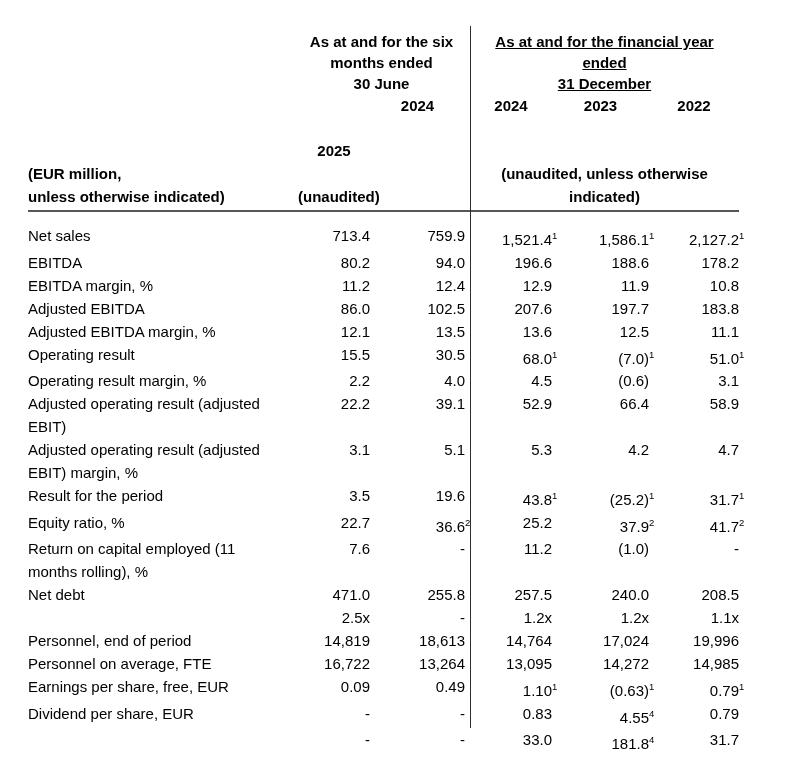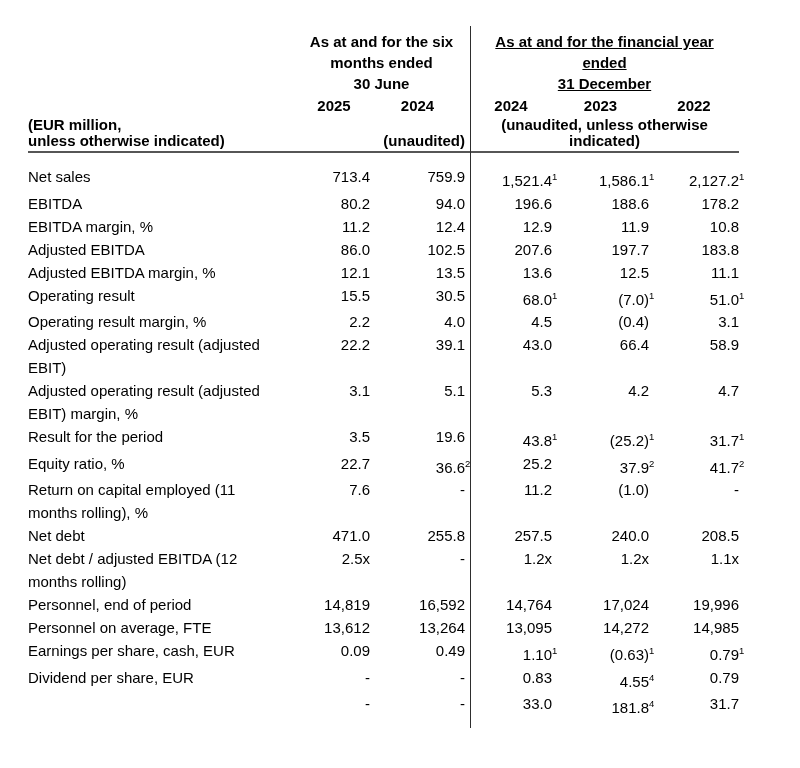--- a/index.html
+++ b/index.html
@@ -39,31 +39,31 @@
     padding-top: 1px;
   }
   .g1 { grid-column: 2 / 4; text-align: center; }
   .g2 { grid-column: 5 / 8; text-decoration: underline; }
   .yr {
     grid-row: 2;
     font-weight: bold;
     text-align: center;
     line-height: 23px;
   }
-  .yr1 { grid-column: 2; } .yr2 { grid-column: 3; }
+  .yr1 { grid-column: 2; margin-top: 45px; } .yr2 { grid-column: 3; }
   .yr3 { grid-column: 5; } .yr4 { grid-column: 6; } .yr5 { grid-column: 7; }
   .note {
     grid-row: 3;
     font-weight: bold;
     white-space: pre-line;
-    line-height: 16px;
+    line-height: 23px;
     align-self: end;
   }
   .noteLabel { grid-column: 1; text-align: left; }
-  .noteG1 { grid-column: 2 / 4; text-align: right; }
+  .noteG1 { grid-column: 2 / 4; text-align: left; }
   .noteG2 { grid-column: 5 / 8; text-align: center; }
   .rule {
     border-top: 2px solid #565656;
     margin-top: 2px;
     width: 100%;
   }
   .tbody { padding-top: 12px; }
   .trow { line-height: 23px; }
   .cell.label {
     grid-column: 1;
@@ -162,29 +162,29 @@
         <div class="cell num c2"><span>30.5</span></div>
         <div class="cell num c3"><span>68.0</span><span class="sup">1</span></div>
         <div class="cell num c4"><span>(7.0)</span><span class="sup">1</span></div>
         <div class="cell num c5"><span>51.0</span><span class="sup">1</span></div>
       </div>
       <div class="trow">
         <div class="cell label">Operating result margin, %</div>
         <div class="cell num c1"><span>2.2</span></div>
         <div class="cell num c2"><span>4.0</span></div>
         <div class="cell num c3"><span>4.5</span></div>
-        <div class="cell num c4"><span>(0.4)</span></div>
+        <div class="cell num c4"><span>(0.6)</span></div>
         <div class="cell num c5"><span>3.1</span></div>
       </div>
       <div class="trow">
         <div class="cell label">Adjusted operating result (adjusted
 EBIT)</div>
         <div class="cell num c1"><span>22.2</span></div>
         <div class="cell num c2"><span>39.1</span></div>
-        <div class="cell num c3"><span>43.0</span></div>
+        <div class="cell num c3"><span>52.9</span></div>
         <div class="cell num c4"><span>66.4</span></div>
         <div class="cell num c5"><span>58.9</span></div>
       </div>
       <div class="trow">
         <div class="cell label">Adjusted operating result (adjusted
 EBIT) margin, %</div>
         <div class="cell num c1"><span>3.1</span></div>
         <div class="cell num c2"><span>5.1</span></div>
         <div class="cell num c3"><span>5.3</span></div>
         <div class="cell num c4"><span>4.2</span></div>
@@ -217,46 +217,44 @@
       </div>
       <div class="trow">
         <div class="cell label">Net debt</div>
         <div class="cell num c1"><span>471.0</span></div>
         <div class="cell num c2"><span>255.8</span></div>
         <div class="cell num c3"><span>257.5</span></div>
         <div class="cell num c4"><span>240.0</span></div>
         <div class="cell num c5"><span>208.5</span></div>
       </div>
       <div class="trow">
-        <div class="cell label">Net debt / adjusted EBITDA (12
-months rolling)</div>
         <div class="cell num c1"><span>2.5x</span></div>
         <div class="cell num c2"><span>-</span></div>
         <div class="cell num c3"><span>1.2x</span></div>
         <div class="cell num c4"><span>1.2x</span></div>
         <div class="cell num c5"><span>1.1x</span></div>
       </div>
       <div class="trow">
         <div class="cell label">Personnel, end of period</div>
         <div class="cell num c1"><span>14,819</span></div>
-        <div class="cell num c2"><span>16,592</span></div>
+        <div class="cell num c2"><span>18,613</span></div>
         <div class="cell num c3"><span>14,764</span></div>
         <div class="cell num c4"><span>17,024</span></div>
         <div class="cell num c5"><span>19,996</span></div>
       </div>
       <div class="trow">
         <div class="cell label">Personnel on average, FTE</div>
-        <div class="cell num c1"><span>13,612</span></div>
+        <div class="cell num c1"><span>16,722</span></div>
         <div class="cell num c2"><span>13,264</span></div>
         <div class="cell num c3"><span>13,095</span></div>
         <div class="cell num c4"><span>14,272</span></div>
         <div class="cell num c5"><span>14,985</span></div>
       </div>
       <div class="trow">
-        <div class="cell label">Earnings per share, cash, EUR</div>
+        <div class="cell label">Earnings per share, free, EUR</div>
         <div class="cell num c1"><span>0.09</span></div>
         <div class="cell num c2"><span>0.49</span></div>
         <div class="cell num c3"><span>1.10</span><span class="sup">1</span></div>
         <div class="cell num c4"><span>(0.63)</span><span class="sup">1</span></div>
         <div class="cell num c5"><span>0.79</span><span class="sup">1</span></div>
       </div>
       <div class="trow">
         <div class="cell label">Dividend per share, EUR</div>
         <div class="cell num c1"><span>-</span></div>
         <div class="cell num c2"><span>-</span></div>

